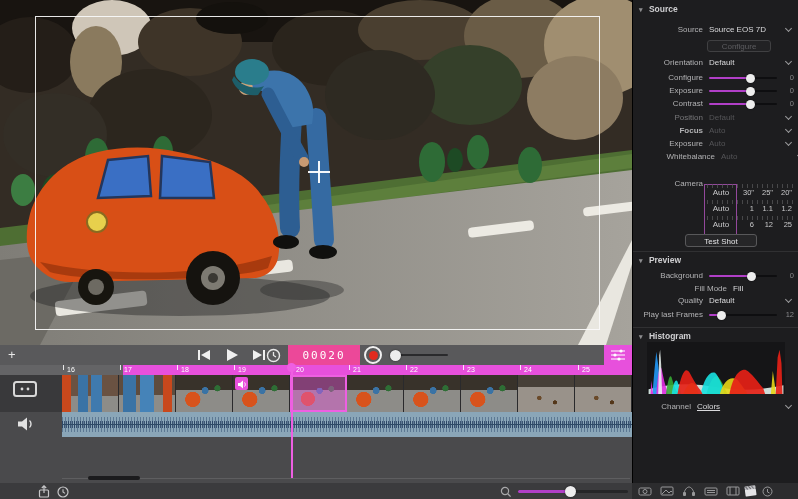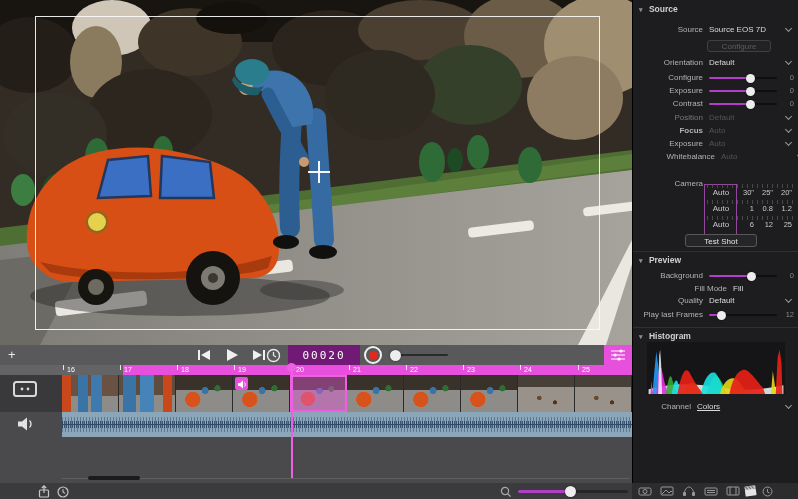--- a/index.html
+++ b/index.html
@@ -44,21 +44,21 @@
   .hist-box { position:absolute; left:14px; top:342px; width:138px; height:52px; background:#151517; }
 
   .panel-bottombar { position:absolute; left:632px; top:483px; width:166px; height:16px; background:#2c2c2e; }
   .pbi { position:absolute; top:3px; }
 
   
   .timeline { position:absolute; left:0; top:345px; width:632px; height:154px; background:#4a4a4c; }
   .transport { position:absolute; left:0; top:0; width:632px; height:20px; background:#59595b; }
   .add-btn { position:absolute; left:8px; top:2px; color:#e8e8e8; font-size:13px; }
   .tbtn { position:absolute; top:2px; width:17px; height:16px; }
-  .counter { position:absolute; left:288px; top:0; width:72px; height:21px; background:#701a75; color:#fff;
+  .counter { position:absolute; left:288px; top:0; width:72px; height:21px; background:#ec4899; color:#fff;
              font-family:"DejaVu Sans Mono", monospace; font-size:11px; letter-spacing:2px; text-align:center; line-height:21px; }
   .rec { position:absolute; left:364px; top:1px; width:18px; height:18px; border:2px solid #f0f0f0; border-radius:50%; }
   .rec i { position:absolute; left:2.5px; top:2.5px; width:9px; height:9px; border-radius:50%; background:#e02a1e; }
   .mini-slider { position:absolute; left:392px; top:9px; width:56px; height:2px; background:#2a2a2c; border-radius:1px; }
   .mini-slider .knob { top:-4.5px; width:11px; height:11px; }
   .tl-settings { position:absolute; left:604px; top:0; width:28px; height:20px; background:#e750dc; }
 
   .ruler { position:absolute; left:0; top:20px; width:632px; height:10px; background:#646466; overflow:hidden; }
   .ruler .mag { position:absolute; left:123px; top:0; width:509px; height:10px; background:#e750dc; }
   .rnum { position:absolute; top:1px; color:#fff; font-size:7px; }
@@ -264,21 +264,21 @@
       <div class="gridrow">
         <span class="c0">Auto</span>
         <span class="cn">30"</span>
         <span class="cn">25"</span>
         <span class="cn">20"</span>
       </div>
       <div class="tickrow"></div>
       <div class="gridrow">
         <span class="c0">Auto</span>
         <span class="cn">1</span>
-        <span class="cn">0.8</span>
+        <span class="cn">1.1</span>
         <span class="cn">1.2</span>
       </div>
       <div class="tickrow"></div>
       <div class="gridrow">
         <span class="c0">Auto</span>
         <span class="cn">6</span>
         <span class="cn">12</span>
         <span class="cn">25</span>
       </div>
     </div>

